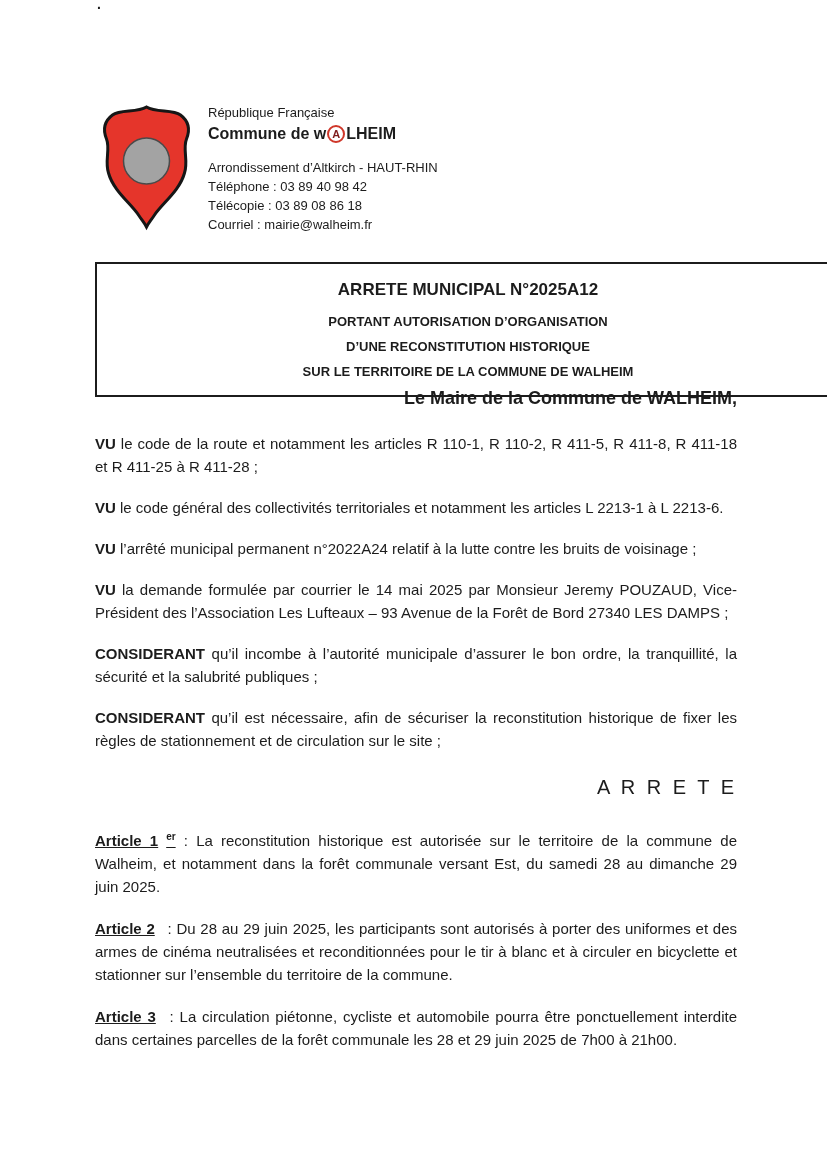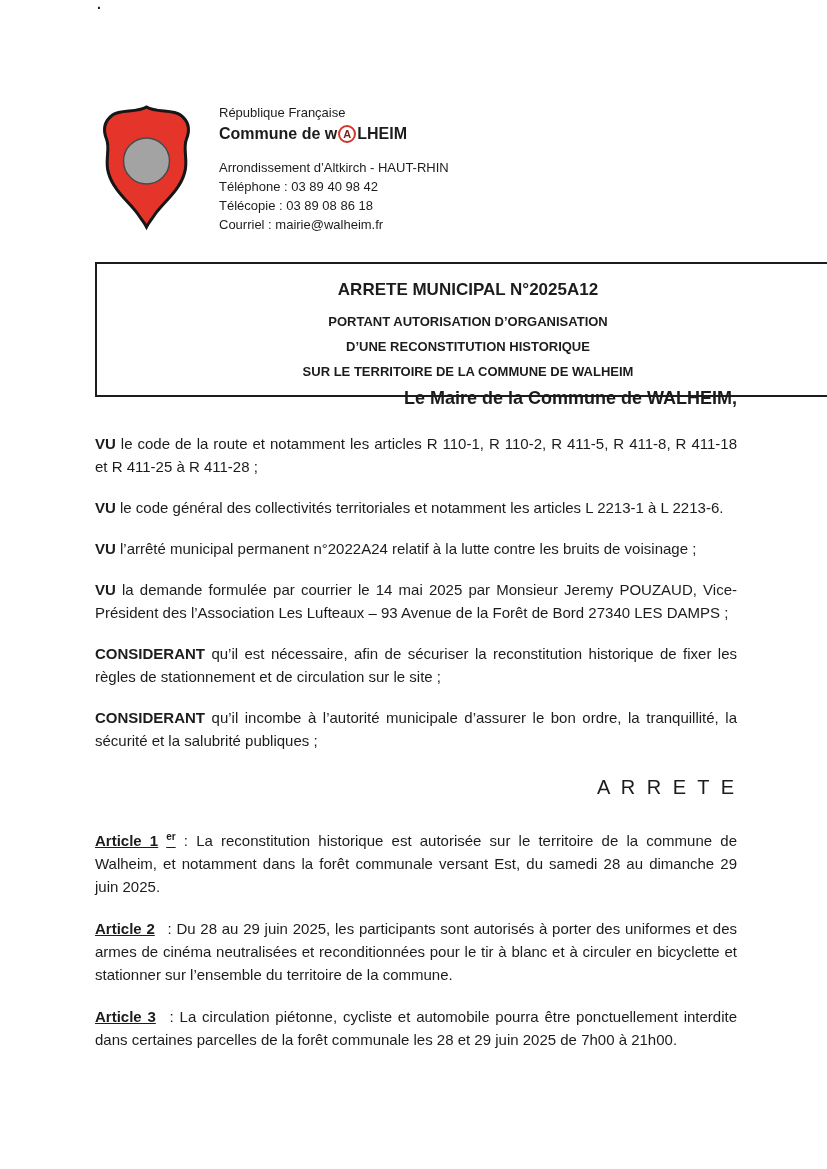--- a/index.html
+++ b/index.html
@@ -19,21 +19,21 @@
     left: 97px; top: -4px;
     font-size: 14px; font-weight: bold;
   }
   
   .header {
     position: absolute;
     left: 95px; top: 103px;
     display: flex;
   }
   .crest { width: 103px; height: 128px; flex: 0 0 auto; }
-  .header-text { margin-left: 21px; padding-top: 2px; }
+  .header-text { margin-left: 10px; padding-top: 2px; }
   .republic { font-size: 13px; margin-bottom: 5px; }
   .commune-line {
     font-size: 16px; font-weight: bold;
     display: flex; 
     margin-bottom: 15px;
   }
   .circled-a {
     display: inline-flex; align-items: center; justify-content: center;
     width: 18px; height: 18px;
     border: 2px solid #cf372a;
@@ -133,24 +133,24 @@
     <p class="para">
       <span class="lead">VU</span><span> le code général des collectivités territoriales et notamment les articles L 2213-1 à L 2213-6.</span>
     </p>
     <p class="para">
       <span class="lead">VU</span><span> l’arrêté municipal permanent n°2022A24 relatif à la lutte contre les bruits de voisinage ;</span>
     </p>
     <p class="para">
       <span class="lead">VU</span><span> la demande formulée par courrier le 14 mai 2025 par Monsieur Jeremy POUZAUD, Vice-Président des l’Association Les Lufteaux – 93 Avenue de la Forêt de Bord 27340 LES DAMPS ;</span>
     </p>
     <p class="para">
-      <span class="lead">CONSIDERANT</span><span> qu’il est nécessaire, afin de sécuriser la reconstitution historique de fixer les règles de stationnement et de circulation sur le site ;</span>
+      <span class="lead">CONSIDERANT</span><span> qu’il incombe à l’autorité municipale d’assurer le bon ordre, la tranquillité, la sécurité et la salubrité publiques ;</span>
     </p>
     <p class="para">
-      <span class="lead">CONSIDERANT</span><span> qu’il incombe à l’autorité municipale d’assurer le bon ordre, la tranquillité, la sécurité et la salubrité publiques ;</span>
+      <span class="lead">CONSIDERANT</span><span> qu’il est nécessaire, afin de sécuriser la reconstitution historique de fixer les règles de stationnement et de circulation sur le site ;</span>
     </p>
 
     <div class="arrete-heading">A R R E T E</div>
 
     <p class="article">
       <span class="article-label"><span>Article 1</span><sup>er</sup></span><span> : </span><span>La reconstitution historique est autorisée sur le territoire de la commune de Walheim, et notamment dans la forêt communale versant Est, du samedi 28 au dimanche 29 juin 2025.</span>
     </p>
     <p class="article">
       <span class="article-label"><span>Article 2</span><sup></sup></span><span> : </span><span>Du 28 au 29 juin 2025, les participants sont autorisés à porter des uniformes et des armes de cinéma neutralisées et reconditionnées pour le tir à blanc et à circuler en bicyclette et stationner sur l’ensemble du territoire de la commune.</span>
     </p>

